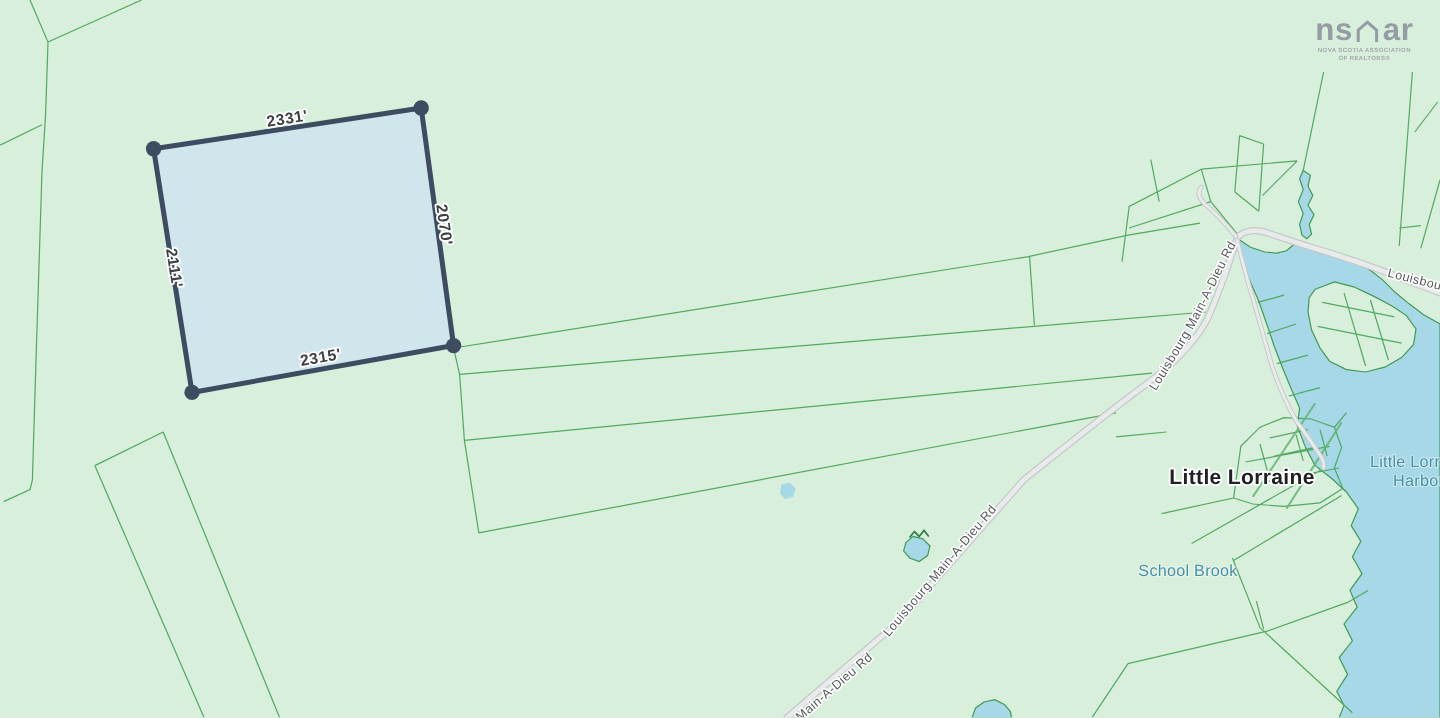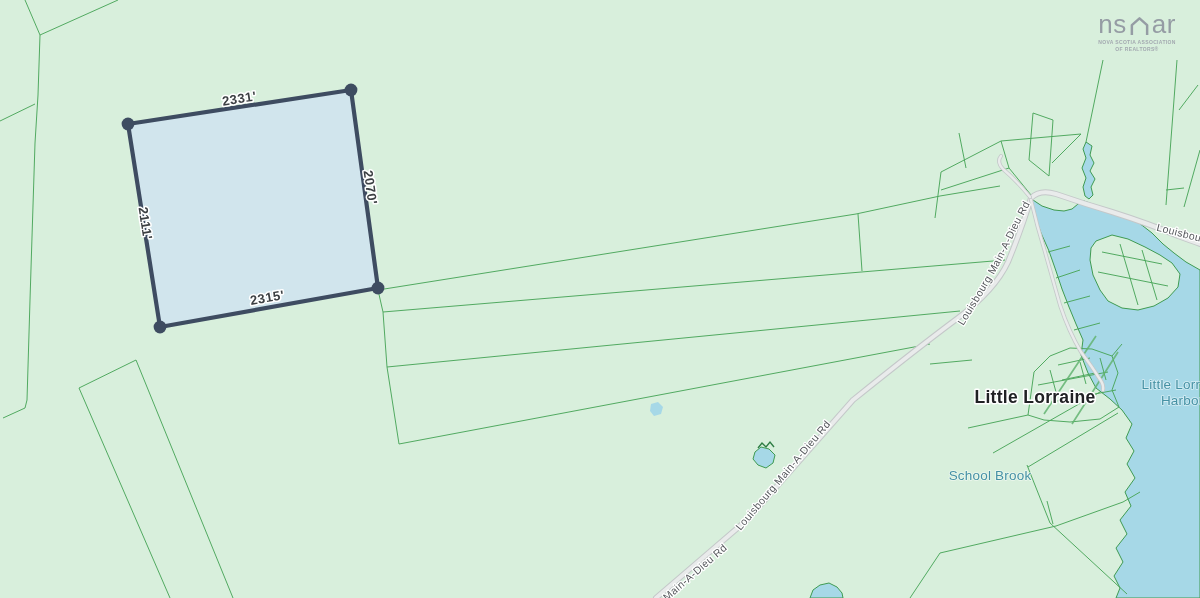--- a/index.html
+++ b/index.html
@@ -31,21 +31,21 @@
               paint-order:stroke;stroke-linejoin:round;letter-spacing:.4px;}
   .town-label{font-size:17.5px;font-weight:700;fill:#202124;stroke:#ffffff;stroke-width:3px;
               paint-order:stroke;stroke-linejoin:round;text-anchor:middle;letter-spacing:.3px;}
   .water-label{font-size:13.5px;fill:#4591a4;stroke:#ffffff;stroke-width:1.6px;stroke-opacity:.55;
                paint-order:stroke;stroke-linejoin:round;text-anchor:middle;letter-spacing:.2px;}
 
   
   #logo{position:absolute;top:11px;right:8px;width:110px;text-align:center;color:#949ba3;
         user-select:none;}
   #logo .brand{display:flex;align-items:flex-end;justify-content:center;gap:1px;
-               font-size:26px;font-weight:400;line-height:1;letter-spacing:.5px;color:#959ca4;}
+               font-size:26px;font-weight:700;line-height:1;letter-spacing:.5px;color:#959ca4;}
   #logo .brand svg{display:block;margin:0 1px;}
   #logo .tagline{margin-top:2px;font-size:5px;letter-spacing:.35px;line-height:1.3;
                  color:#a3a9b0;text-transform:uppercase;font-weight:700;}
 </style>
 </head>
 <body>
 
 <div id="viewport">
   <svg id="map-svg" viewBox="0 0 1200 598" width="1200" height="598" xmlns="http://www.w3.org/2000/svg">
 

